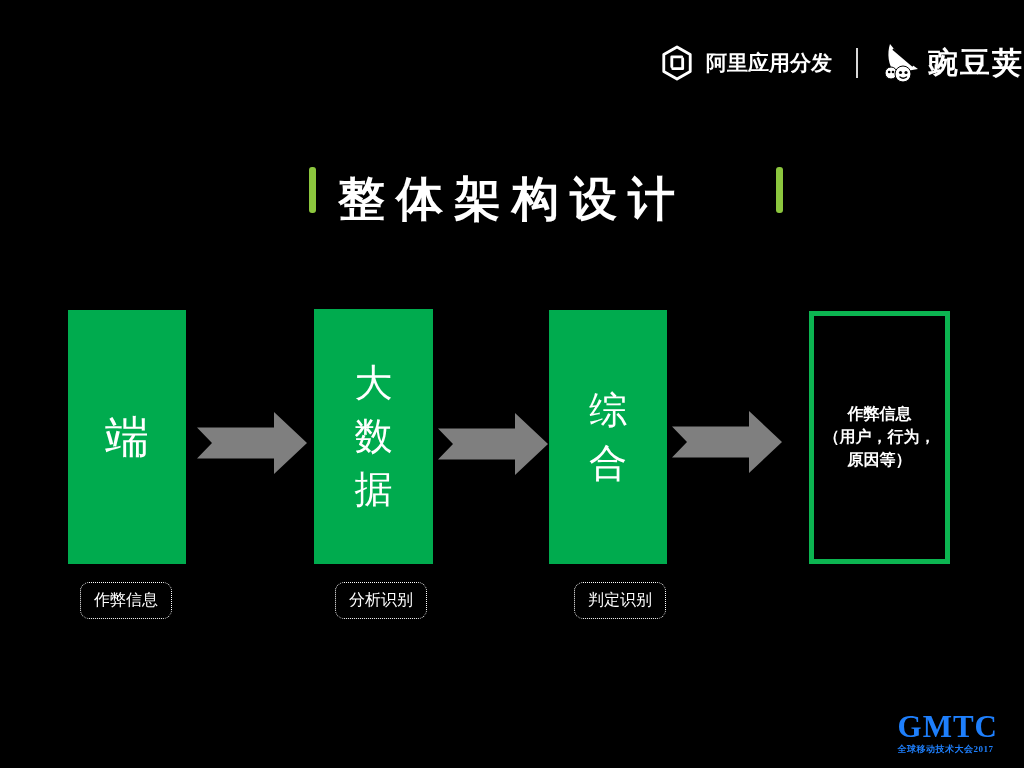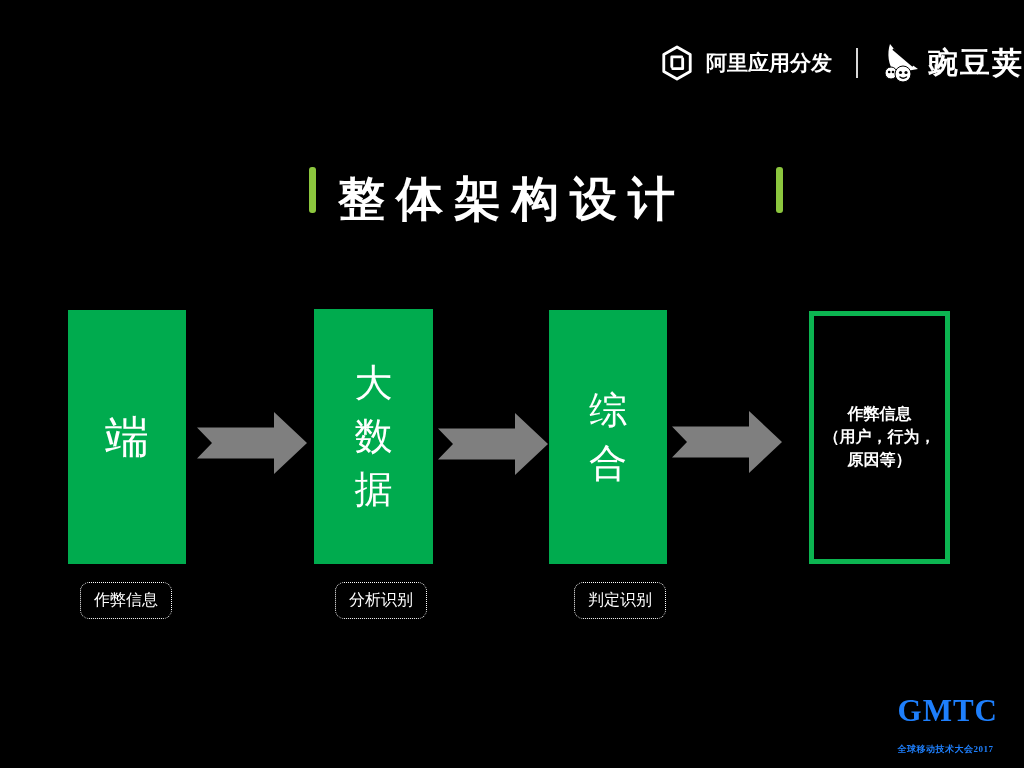--- a/index.html
+++ b/index.html
@@ -51,21 +51,21 @@
     border:1.5px dotted #ffffff; border-radius:9px; color:#ffffff; font-size:16px;
     display:flex; align-items:center; justify-content:center; padding:0 13px; white-space:nowrap;
   }
   .sublabel-1 { left:80px; }
   .sublabel-2 { left:335px; }
   .sublabel-3 { left:567px;margin-left:7px; }
 
   
   .gmtc { position:absolute; right:26px; bottom:12px; text-align:left; color:#1E7FFC; }
   .gmtc-word { font-size:31px; font-weight:800; letter-spacing:1px; line-height:30px; font-style:normal; }
-  .gmtc-tagline { font-size:9px; font-weight:700; letter-spacing:0.5px; margin-top:17px; }
+  .gmtc-tagline { font-size:9px; font-weight:700; letter-spacing:0.5px; margin-top:1px; }
 </style>
 </head>
 <body>
 
 <div class="slide">
 
   <div class="logos">
     <span class="ali-icon">
       <svg width="34" height="38" viewBox="0 0 36 38" fill="none">
         <path d="M18 2 L32 10 V28 L18 36 L4 28 V10 Z" stroke="#ffffff" stroke-width="3" stroke-linejoin="round" fill="none"></path>

